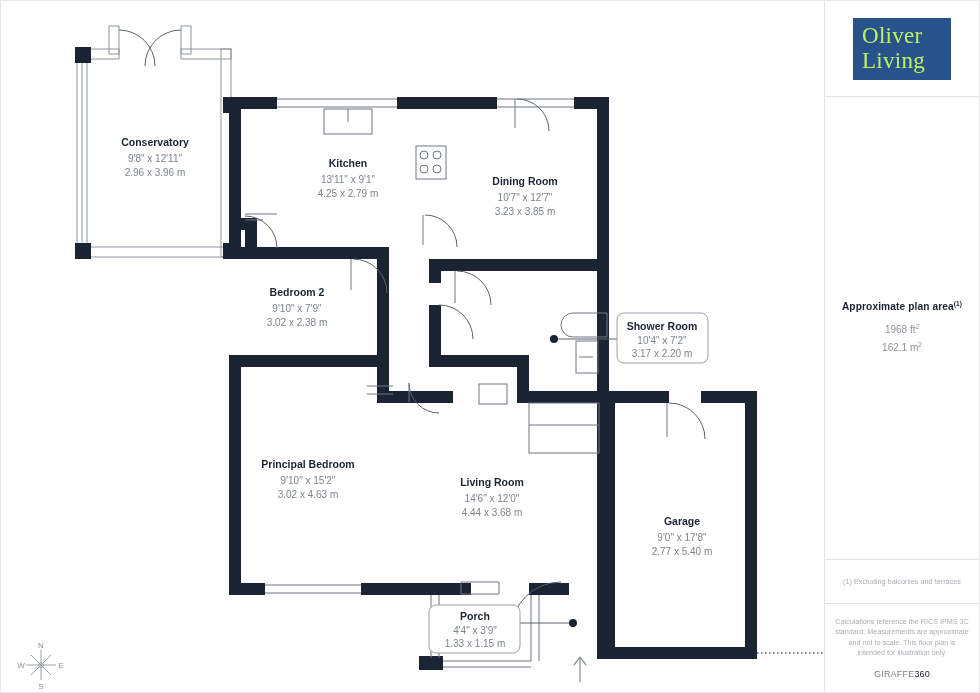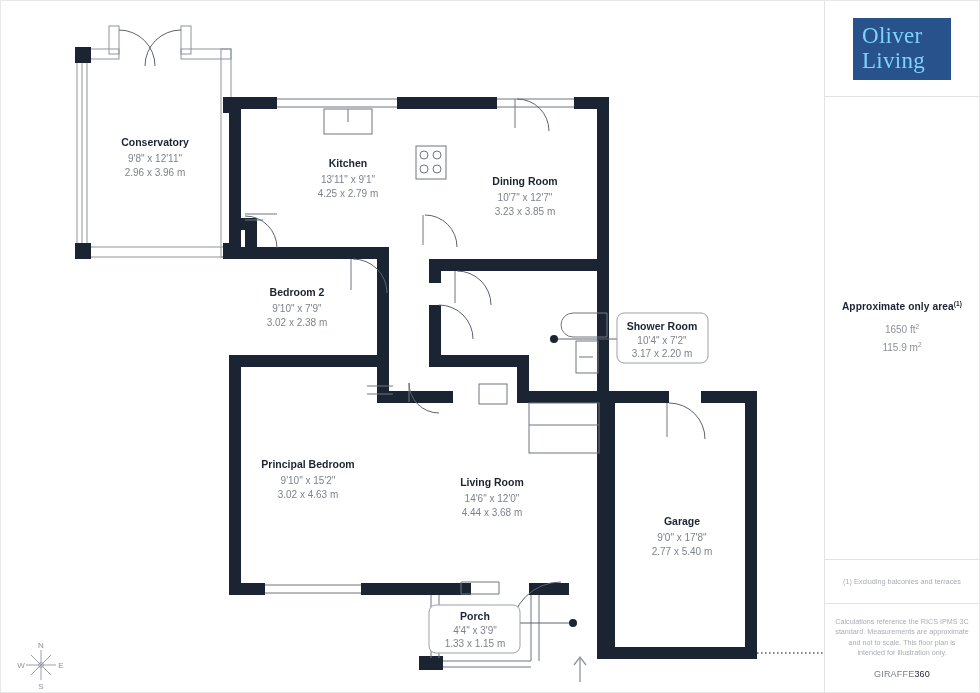--- a/index.html
+++ b/index.html
@@ -45,21 +45,21 @@
   .logo-box {
     background: #27528c;
     width: 98px; height: 62px;
     display: flex;
     flex-direction: column;
     align-items: center;
     justify-content: center;
     padding-bottom: 2px;
   }
   .logo-line {
-    color: #7dd3fc;
+    color: #bef264;
     font-family: "Liberation Serif", serif;
     font-size: 23px;
     line-height: 25px;
     letter-spacing: 0.3px;
     width: 100%;
     padding-left: 9px;
   }
   .sb-area-cell {
     height: 463px;
     display: flex;
@@ -382,27 +382,27 @@
 
     <div class="sb-cell sb-logo-cell">
       <div class="logo-box">
         <div class="logo-line">Oliver</div>
         <div class="logo-line">Living</div>
       </div>
     </div>
 
     <div class="sb-cell sb-area-cell">
       <div class="area-title">
-        <span>Approximate only area</span><sup>(1)</sup>
+        <span>Approximate plan area</span><sup>(1)</sup>
       </div>
       <div class="area-val">
-        <span>1650 ft</span><sup>2</sup>
+        <span>1968 ft</span><sup>2</sup>
       </div>
       <div class="area-val">
-        <span>115.9 m</span><sup>2</sup>
+        <span>162.1 m</span><sup>2</sup>
       </div>
     </div>
 
     <div class="sb-cell sb-note-cell">
       <div class="note-txt">(1) Excluding balconies and terraces</div>
     </div>
 
     <div class="sb-disclaimer-cell">
       <div class="disc-txt">Calculations reference the RICS IPMS 3C standard. Measurements are approximate and not to scale. This floor plan is intended for illustration only.</div>
       <div class="brand">

